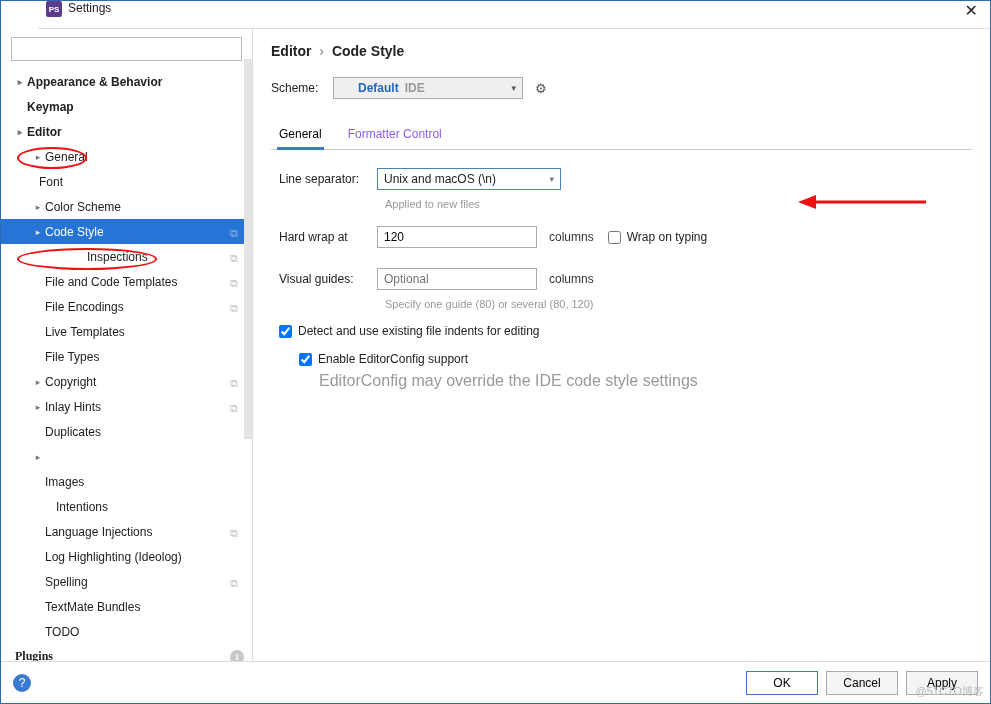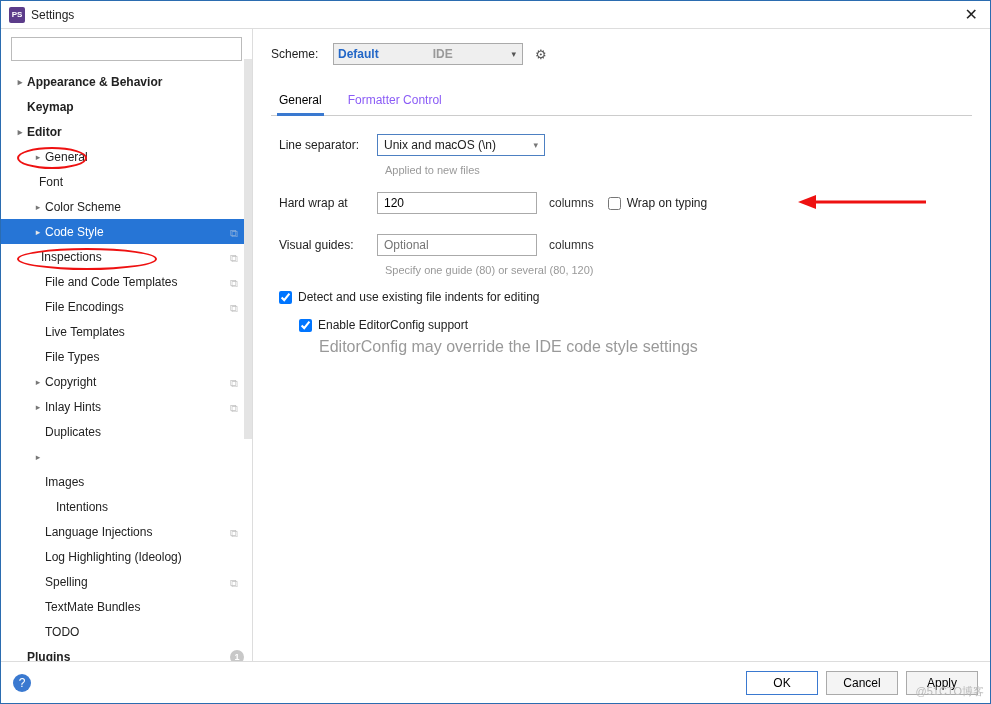--- a/index.html
+++ b/index.html
@@ -1,19 +1,19 @@
 <!DOCTYPE html>
 <html><head>
 <meta charset="utf-8">
 <style>
 * { box-sizing: border-box; margin: 0; padding: 0; }
 body { font-family: "Segoe UI", Arial, sans-serif; font-size: 12px; color: #222; background: #fff; }
 
 .window { width: 991px; height: 704px; border: 1px solid #2b6cb0; display: flex; flex-direction: column; position: relative; }
-.titlebar { height: 28px; display: flex; align-items: center; padding: 0 8px; border-bottom: 1px solid #ddd; }
+.titlebar { height: 28px; display: flex; padding: 0 8px; border-bottom: 1px solid #ddd; margin-left: 37px; }
 .titlebar .app-icon { width: 16px; height: 16px; background: #5c3c8a; color: #fff; font-size: 8px; font-weight: bold; display: inline-flex; align-items: center; justify-content: center; border-radius: 2px; margin-right: 6px; }
 .titlebar .title { font-size: 12px; }
 .titlebar .close { margin-left: auto; font-size: 16px; cursor: pointer; padding: 0 4px; }
 
 .body { flex: 1; display: flex; overflow: hidden; }
 
 .sidebar { width: 252px; border-right: 1px solid #ddd; display: flex; flex-direction: column; background: #fff; position: relative; }
 .search-wrap { padding: 8px 10px; }
 .search { width: 100%; height: 24px; border: 1px solid #bbb; padding: 0 20px 0 6px; font-size: 12px; background: #fff; position: relative; }
 .search-icon { position: absolute; left: 16px; top: 12px; font-size: 11px; color: #888; }
@@ -33,35 +33,35 @@
 .red-ellipse { position: absolute; border: 2px solid #e11; border-radius: 50%; pointer-events: none; }
 .ell-editor { left: 16px; top: 118px; width: 70px; height: 22px; }
 .ell-code { left: 16px; top: 219px; width: 140px; height: 22px; }
 
 .content { flex: 1; padding: 14px 18px 0 18px; display: flex; flex-direction: column; position: relative; }
 .breadcrumb { font-weight: bold; font-size: 14px; margin-bottom: 18px; }
 .breadcrumb .sep { font-weight: normal; color: #888; margin: 0 4px; }
 
 .scheme-row { display: flex; align-items: center; margin-bottom: 22px; }
 .scheme-row label { width: 62px; }
-.scheme-select { width: 190px; height: 22px; border: 1px solid #aaa; background: #efefef; display: flex; align-items: center; padding: 0 4px; position: relative; gap: 48px; }
+.scheme-select { width: 190px; height: 22px; border: 1px solid #aaa; background: #efefef; display: flex; align-items: center; padding: 0 24px; position: relative; }
 .scheme-select .def { color: #2367c7; font-weight: bold; }
 .scheme-select .ide { color: #999; margin-left: 6px; font-weight: bold; }
 .scheme-select .dd { position: absolute; right: 6px; font-size: 9px; color: #555; }
 .gear { margin-left: 12px; font-size: 13px; color: #555; cursor: pointer; }
 
 .tabstrip { border-bottom: 1px solid #ccc; display: flex; gap: 22px; padding-left: 6px; }
 .tab { padding: 6px 2px; cursor: pointer; color: #8b5cf6; }
 .tab.active { color: #000; border-bottom: 3px solid #3a79d0; margin-bottom: -1px; font-weight: 500; }
 
 .form { padding: 18px 8px 0 8px; }
 .form-row { display: flex; align-items: center; margin-bottom: 8px; }
 .form-row .lbl { width: 98px; }
 .form-row .select, .form-row input[type=text] { height: 22px; border: 1px solid #aaa; padding: 0 6px; font-size: 12px; }
-.form-row .select { width: 168px; display: flex; align-items: center; position: relative; background: #fff; border-color: #4d80c2; }
+.form-row .select { width: 184px; display: flex; align-items: center; position: relative; background: #fff; border-color: #4d80c2; }
 .form-row .select .dd { position: absolute; right: 6px; font-size: 9px; color: #777; }
 .form-row input[type=text] { width: 160px; }
 .form-row .after { margin-left: 12px; color: #333; }
 .hint { font-size: 11px; color: #999; margin: 0 0 14px 106px; }
 .chk-row { display: flex; align-items: center; margin: 6px 0 6px 0; }
 .chk-row.indent { margin-left: 20px; }
 .chk-row input { margin-right: 6px; }
 .chk-hint { font-size: 16px; color: #999; margin: 2px 0 10px 40px; }
 
 .red-arrow { position: absolute; left: 545px; top: 160px; width: 130px; height: 26px; pointer-events: none; }
@@ -115,21 +115,21 @@
           </div>
           <div class="tree-item" style="padding-left: 30px;">
             <span class="arrow">▸</span>
             <span class="label">Color Scheme</span>
           </div>
           <div class="tree-item selected" style="padding-left: 30px;">
             <span class="arrow">▸</span>
             <span class="label">Code Style</span>
             <span class="copy-icon"></span>
           </div>
-          <div class="tree-item" style="padding-left: 26px;">
+          <div class="tree-item" style="padding-left: 46px; gap: 26px;">
             <span class="arrow"></span>
             <span class="label">Inspections</span>
             <span class="copy-icon"></span>
           </div>
           <div class="tree-item" style="padding-left: 30px;">
             <span class="arrow"></span>
             <span class="label">File and Code Templates</span>
             <span class="copy-icon"></span>
           </div>
           <div class="tree-item" style="padding-left: 30px;">
@@ -185,32 +185,37 @@
             <span class="copy-icon"></span>
           </div>
           <div class="tree-item" style="padding-left: 30px;">
             <span class="arrow"></span>
             <span class="label">TextMate Bundles</span>
           </div>
           <div class="tree-item" style="padding-left: 30px;">
             <span class="arrow"></span>
             <span class="label">TODO</span>
           </div>
-          <div class="tree-item bold" style="padding-left: 12px;">
+          <div class="tree-item bold" style="padding-left: 0; font-family: Liberation Serif, serif;">
             <span class="arrow"></span>
             <span class="label">Plugins</span>
             <span class="badge">1</span>
           </div>
         </div>
       <div class="scrollthumb"></div>
       <div class="red-ellipse ell-editor"></div>
       <div class="red-ellipse ell-code"></div>
     </div>
 
     <div class="content">
+      <div class="breadcrumb">
+        <span>Editor</span>
+        <span class="sep">›</span>
+        <span>Code Style</span>
+      </div>
 
       <div class="scheme-row">
         <label>Scheme:</label>
         <div class="scheme-select">
           <span class="def">Default</span>
           <span class="ide">IDE</span>
           <span class="dd">▾</span>
         </div>
         <span class="gear">⚙</span>
       </div>

